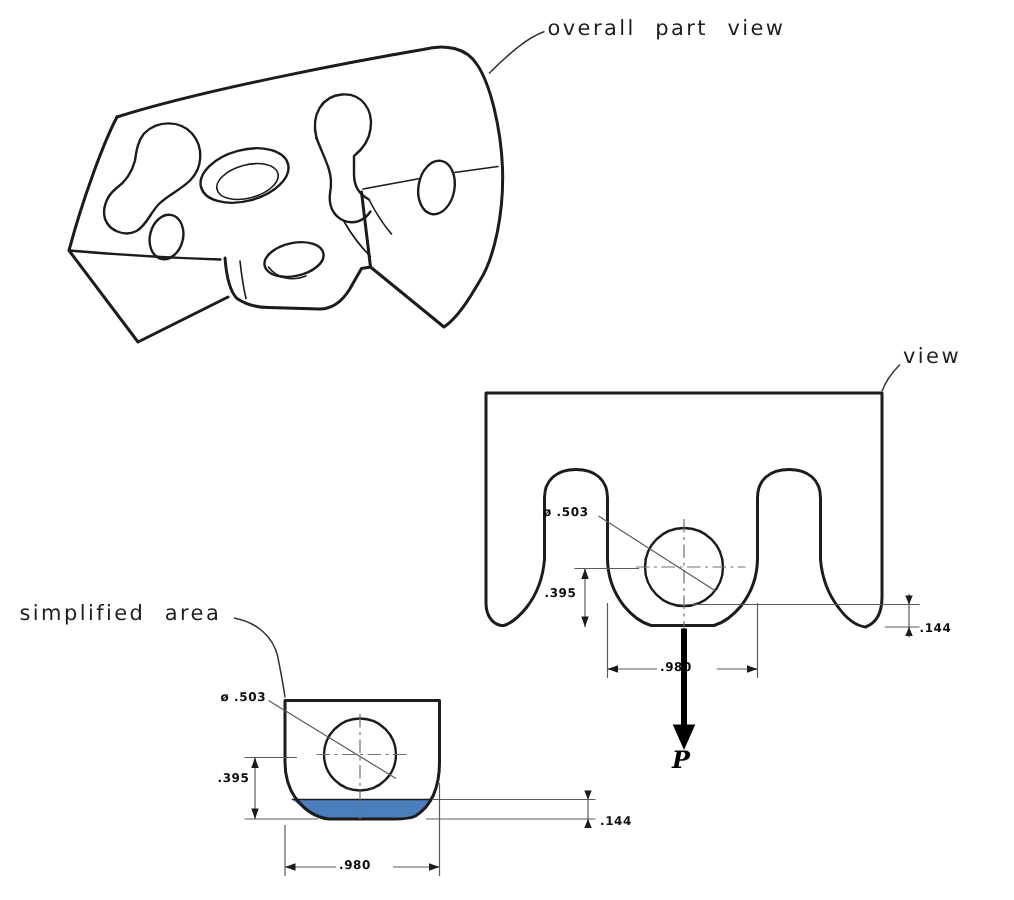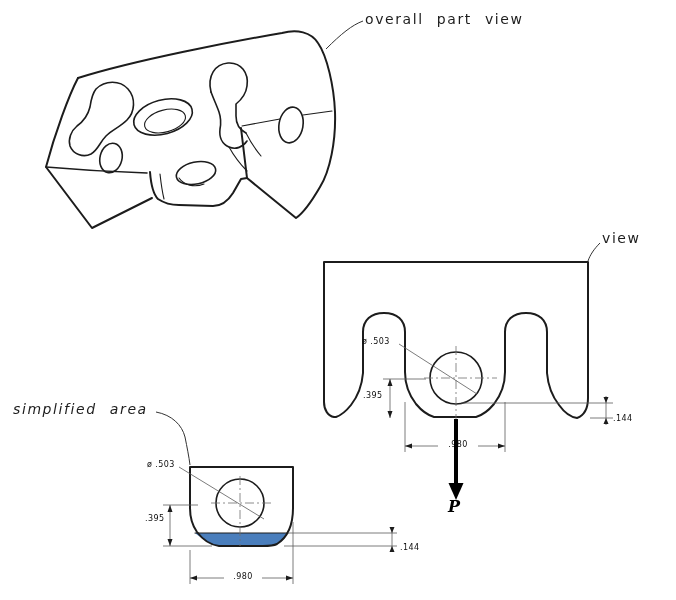--- a/index.html
+++ b/index.html
@@ -2,23 +2,23 @@
 <html><head>
 <meta charset="utf-8">
 <style>
   html,body{margin:0;padding:0;background:#ffffff;}
   .canvas{position:relative;width:676px;height:600px;background:#ffffff;overflow:hidden;
           font-family:"DejaVu Sans",sans-serif;padding-left:38px;}
   svg{position:absolute;left:0;top:0;}
   .layer1{z-index:1;} .layer3{z-index:3;}
   .lbl{position:absolute;z-index:2;color:#1d1d1d;font-size:14px;letter-spacing:1.6px;
        word-spacing:7px;white-space:nowrap;}
-  .dim{position:absolute;z-index:2;color:#0e0e0e;font-size:8px;font-weight:normal;
+  .dim{position:absolute;z-index:2;color:#0e0e0e;font-size:8px;font-weight:bold;
        letter-spacing:.4px;white-space:nowrap;}
-  .dimbg{background:#ffffff;padding:0 2px;text-align:center;}
+  .dimbg{background:#ffffff;padding:0 2px;}
   .force{position:absolute;z-index:4;font-family:"DejaVu Serif",serif;font-style:italic;
          font-weight:bold;font-size:16px;color:#000;}
   .ol{stroke:#1c1c1c;stroke-width:2;fill:none;stroke-linecap:round;stroke-linejoin:round;}
   .il{stroke:#1c1c1c;stroke-width:1.6;fill:none;stroke-linecap:round;stroke-linejoin:round;}
   .tl{stroke:#1c1c1c;stroke-width:1.1;fill:none;stroke-linecap:round;}
   .dl{stroke:#5a5a5a;stroke-width:0.8;fill:none;}
   .ldr{stroke:#333333;stroke-width:1;fill:none;}
   .cl{stroke:#707070;stroke-width:0.8;fill:none;stroke-dasharray:9 3 2 3;}
   .ar{fill:#1c1c1c;stroke:none;}
 </style>
@@ -112,21 +112,21 @@
       <path class="dl" d="M 190,550 V 584"></path>
       <path class="dl" d="M 293,522 V 584"></path>
       <path class="dl" d="M 190,578 H 293"></path>
       <polygon class="ar" points="190,578 197,575.5 197,580.5"></polygon>
       <polygon class="ar" points="293,578 286,575.5 286,580.5"></polygon>
     </g>
   </svg>
 
   <div class="lbl" style="left:365px;top:11px;">overall part view</div>
   <div class="lbl" style="left:602px;top:230px;">view</div>
-  <div class="lbl" style="left:13px;top:401px;font-style:italic;">simplified area</div>
+  <div class="lbl" style="left:13px;top:401px;">simplified area</div>
 
   <div class="dim" style="left:362px;top:337px;">ø .503</div>
   <div class="dim" style="left:363px;top:391px;">.395</div>
   <div class="dim dimbg" style="left:438px;top:440px;width:36px;">.980</div>
   <div class="dim" style="left:613px;top:414px;">.144</div>
 
   <div class="dim" style="left:147px;top:460px;">ø .503</div>
   <div class="dim" style="left:145px;top:514px;">.395</div>
   <div class="dim dimbg" style="left:224px;top:572px;width:34px;">.980</div>
   <div class="dim" style="left:400px;top:543px;">.144</div>

